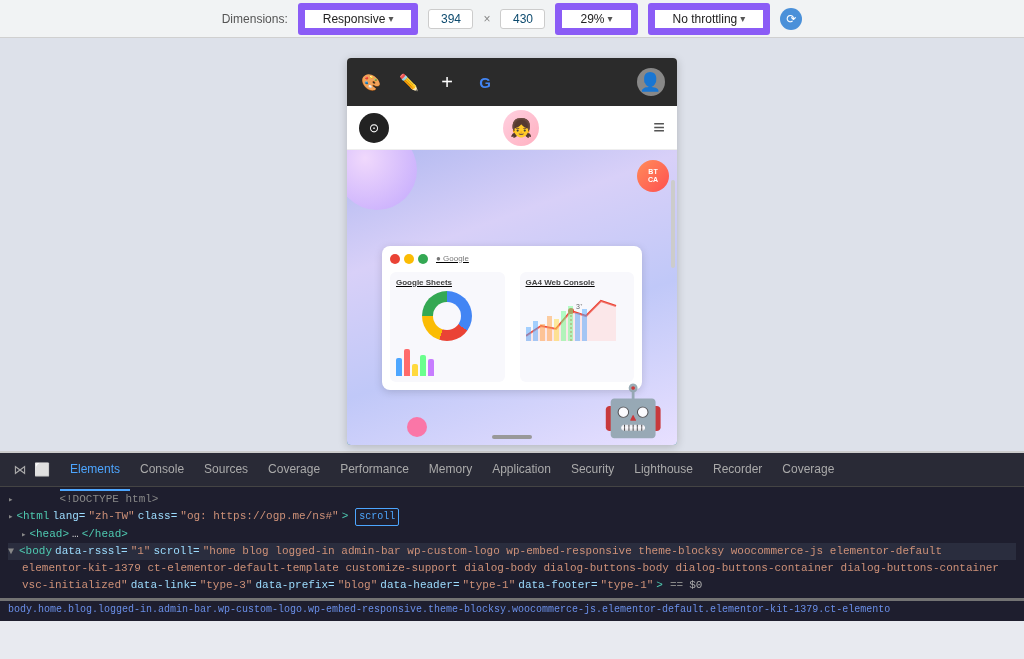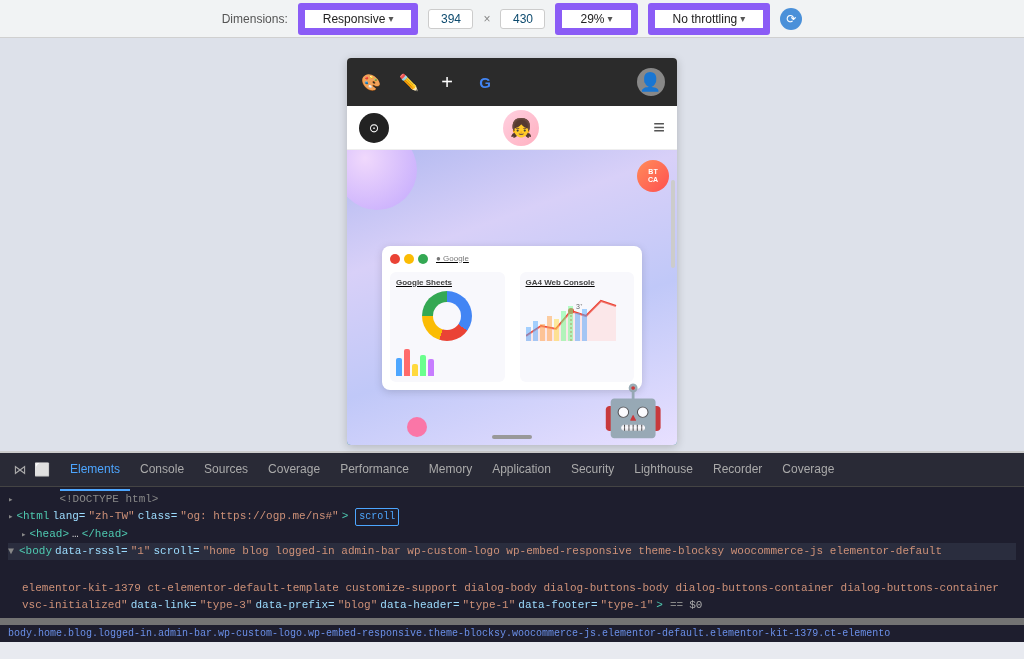--- a/index.html
+++ b/index.html
@@ -287,21 +287,21 @@
     .code-val { color: #ce9178; }
     .code-punc { color: #d4d4d4; }
     .code-active-line {
       background: #2a2d3e;
       display: flex; align-items: baseline; gap: 3px; white-space: nowrap;
     }
     .expand-arrow { color: #888; font-size: 9px; cursor: pointer; }
 
     .breadcrumb-bar {
       background: #1e1e2e;
-      border-top: 7px solid #737373;
+      border-top: 3px solid #737373;
       padding: 3px 8px;
       font-size: 10px;
       color: #6a8fe8;
       font-family: 'Consolas', 'Courier New', monospace;
       white-space: nowrap;
       overflow: hidden;
     }
   </style>
 </head>
 <body>
@@ -450,21 +450,21 @@
     </div>
     <div class="code-active-line">
       <span style="color:#888; font-size:10px; margin-right:2px;">▼</span>
       <span class="code-tag">&lt;body</span>
       <span class="code-attr"> data-rsssl=</span>
         <span class="code-val">"1"</span>
       <span class="code-attr"> scroll=</span>
         <span class="code-val" style="color:#ce9178;">"home blog logged-in admin-bar wp-custom-logo wp-embed-responsive theme-blocksy woocommerce-js elementor-default</span>
     </div>
     <div class="code-line" style="padding-left:14px;">
-      <span class="code-val" style="color:#ce9178;margin-top:20px;">elementor-kit-1379 ct-elementor-default-template customize-support dialog-body dialog-buttons-body dialog-buttons-container dialog-buttons-container</span>
+      <span class="code-val" style="color:#ce9178;">elementor-kit-1379 ct-elementor-default-template customize-support dialog-body dialog-buttons-body dialog-buttons-container dialog-buttons-container</span>
     </div>
     <div class="code-line" style="padding-left:14px;">
       <span class="code-val" style="color:#ce9178;">vsc-initialized"</span>
       <span class="code-attr"> data-link=</span>
         <span class="code-val">"type-3"</span>
       <span class="code-attr"> data-prefix=</span>
         <span class="code-val">"blog"</span>
       <span class="code-attr"> data-header=</span>
         <span class="code-val">"type-1"</span>
       <span class="code-attr"> data-footer=</span>

